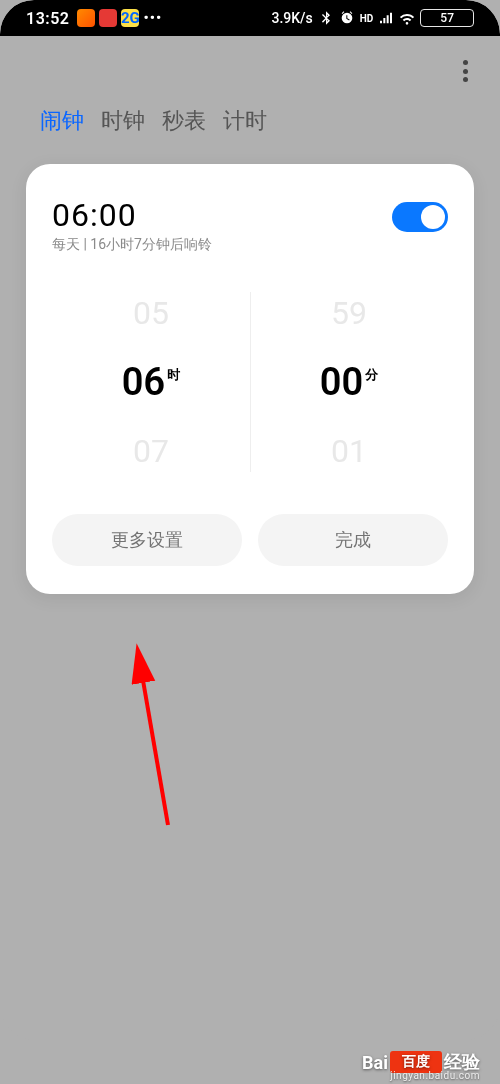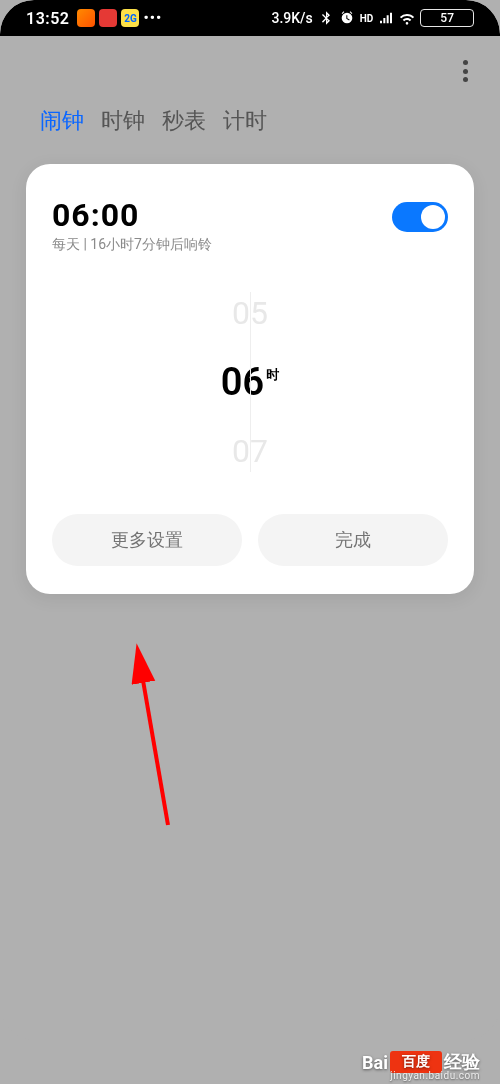--- a/index.html
+++ b/index.html
@@ -7,37 +7,37 @@
 
     .phone-screen { position: absolute; top: 0; left: 0; right: 0; height: 1040px; background: #b0b0b0; border-radius: 34px; overflow: hidden; }
 
     .status-bar { height: 36px; background: #000; color: #fff; display: flex; align-items: center; justify-content: space-between; padding: 0 26px 0 26px; font-size: 15px; font-weight: 500; border-radius: 34px 34px 0 0; }
     .status-left { display: flex; align-items: center; gap: 8px; }
     .status-time { font-size: 16px; font-weight: 600; letter-spacing: 0.5px; }
     .status-icons-left { display: flex; gap: 4px; align-items: center; }
     .app-icon { width: 18px; height: 18px; border-radius: 4px; display: inline-block; }
     .app-icon.orange { background: linear-gradient(135deg,#ff8a00,#ff5200); }
     .app-icon.red { background: #e53935; }
-    .app-icon.blue { background: #fde047; color:#06f; font-size:10px; font-weight:bold; display:flex; align-items:center; justify-content:center; }
+    .app-icon.blue { background: #fde047; color:#06f; font-size:15px; font-weight:bold; display:flex; align-items:center; justify-content:center; }
     .dots { letter-spacing: 1px; }
     .status-right { display: flex; align-items: center; gap: 5px; font-size: 14px; }
     .status-right svg { width: 16px; height: 16px; fill: #fff; }
     .battery-box { border: 1.5px solid rgba(255,255,255,0.9); border-radius: 4px; padding: 1px 19px; font-size: 12px; display: flex; align-items: center; gap: 2px; }
 
     .app-header { padding: 18px 26px 0; display: flex; justify-content: flex-end; }
     .menu-dots { display: flex; flex-direction: column; gap: 3.5px; padding: 6px; }
     .menu-dots span { width: 5px; height: 5px; background: #444; border-radius: 50%; }
 
     .tabs { display: flex; gap: 17px; padding: 18px 40px 28px; }
     .tab { font-size: 22px; font-weight: 500; color: #555; }
     .tab.active { color: #0a66ff; }
 
     .card { background: #fff; margin: 0 26px; border-radius: 24px; padding: 32px 26px 28px; box-shadow: 0 4px 18px rgba(0,0,0,0.08); }
     .alarm-header { display: flex; justify-content: space-between; align-items: flex-start; margin-bottom: 30px; }
-    .alarm-time { font-size: 32px; font-weight: 700; color: #000; letter-spacing: 1px; }
+    .alarm-time { font-size: 32px; font-weight: 400; color: #000; letter-spacing: 1px; }
     .alarm-sub { font-size: 14px; color: #8a8a8a; margin-top: 2px; }
     .toggle { width: 56px; height: 30px; background: #0a78ff; border-radius: 15px; position: relative; margin-top: 6px; }
     .toggle::after { content: ""; position: absolute; right: 3px; top: 3px; width: 24px; height: 24px; background: #fff; border-radius: 50%; }
 
     .picker { display: flex; margin-bottom: 34px; position: relative; }
     .picker-col { flex: 1; text-align: center; position: relative; }
     .picker-divider { position: absolute; left: 50%; top: 8px; bottom: 8px; width: 1px; background: #eee; }
     .picker-faded { font-size: 32px; color: #e8e8e8; font-weight: 400; padding: 10px 0; font-variant-numeric: tabular-nums; }
     .picker-selected { font-size: 38px; color: #000; font-weight: 600; padding: 18px 0; position: relative; display: inline-flex; align-items: flex-start; font-variant-numeric: tabular-nums; }
     .picker-unit { font-size: 13px; font-weight: 600; color: #000; margin-left: 2px; margin-top: 6px; }
@@ -116,20 +116,28 @@
     <div class="picker">
       <div class="picker-col">
         <div class="picker-faded">05</div>
         <div class="picker-selected">
           <span>06</span>
             <span class="picker-unit">时</span>
         </div>
         <div class="picker-faded">07</div>
       </div>
       <div class="picker-divider"></div>
+      <div class="picker-col">
+        <div class="picker-faded">59</div>
+        <div class="picker-selected">
+          <span>00</span>
+            <span class="picker-unit">分</span>
+        </div>
+        <div class="picker-faded">01</div>
+      </div>
     </div>
 
     <div class="card-buttons">
       <div class="btn">更多设置</div>
       <div class="btn">完成</div>
     </div>
   </div>
 
 </div>
 

